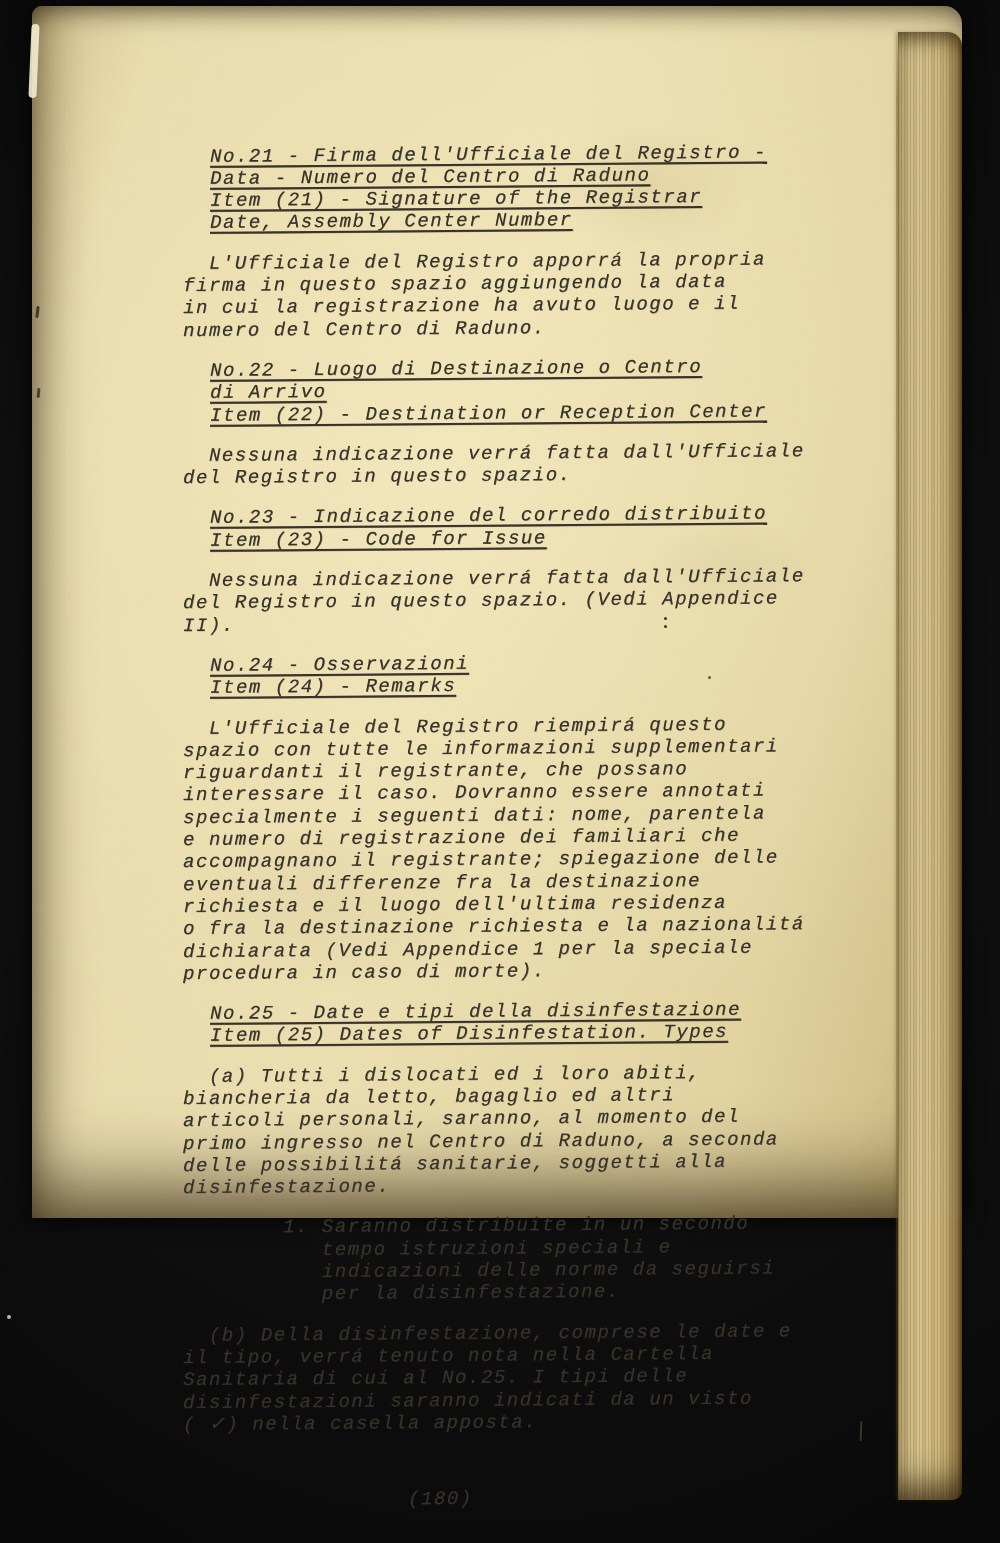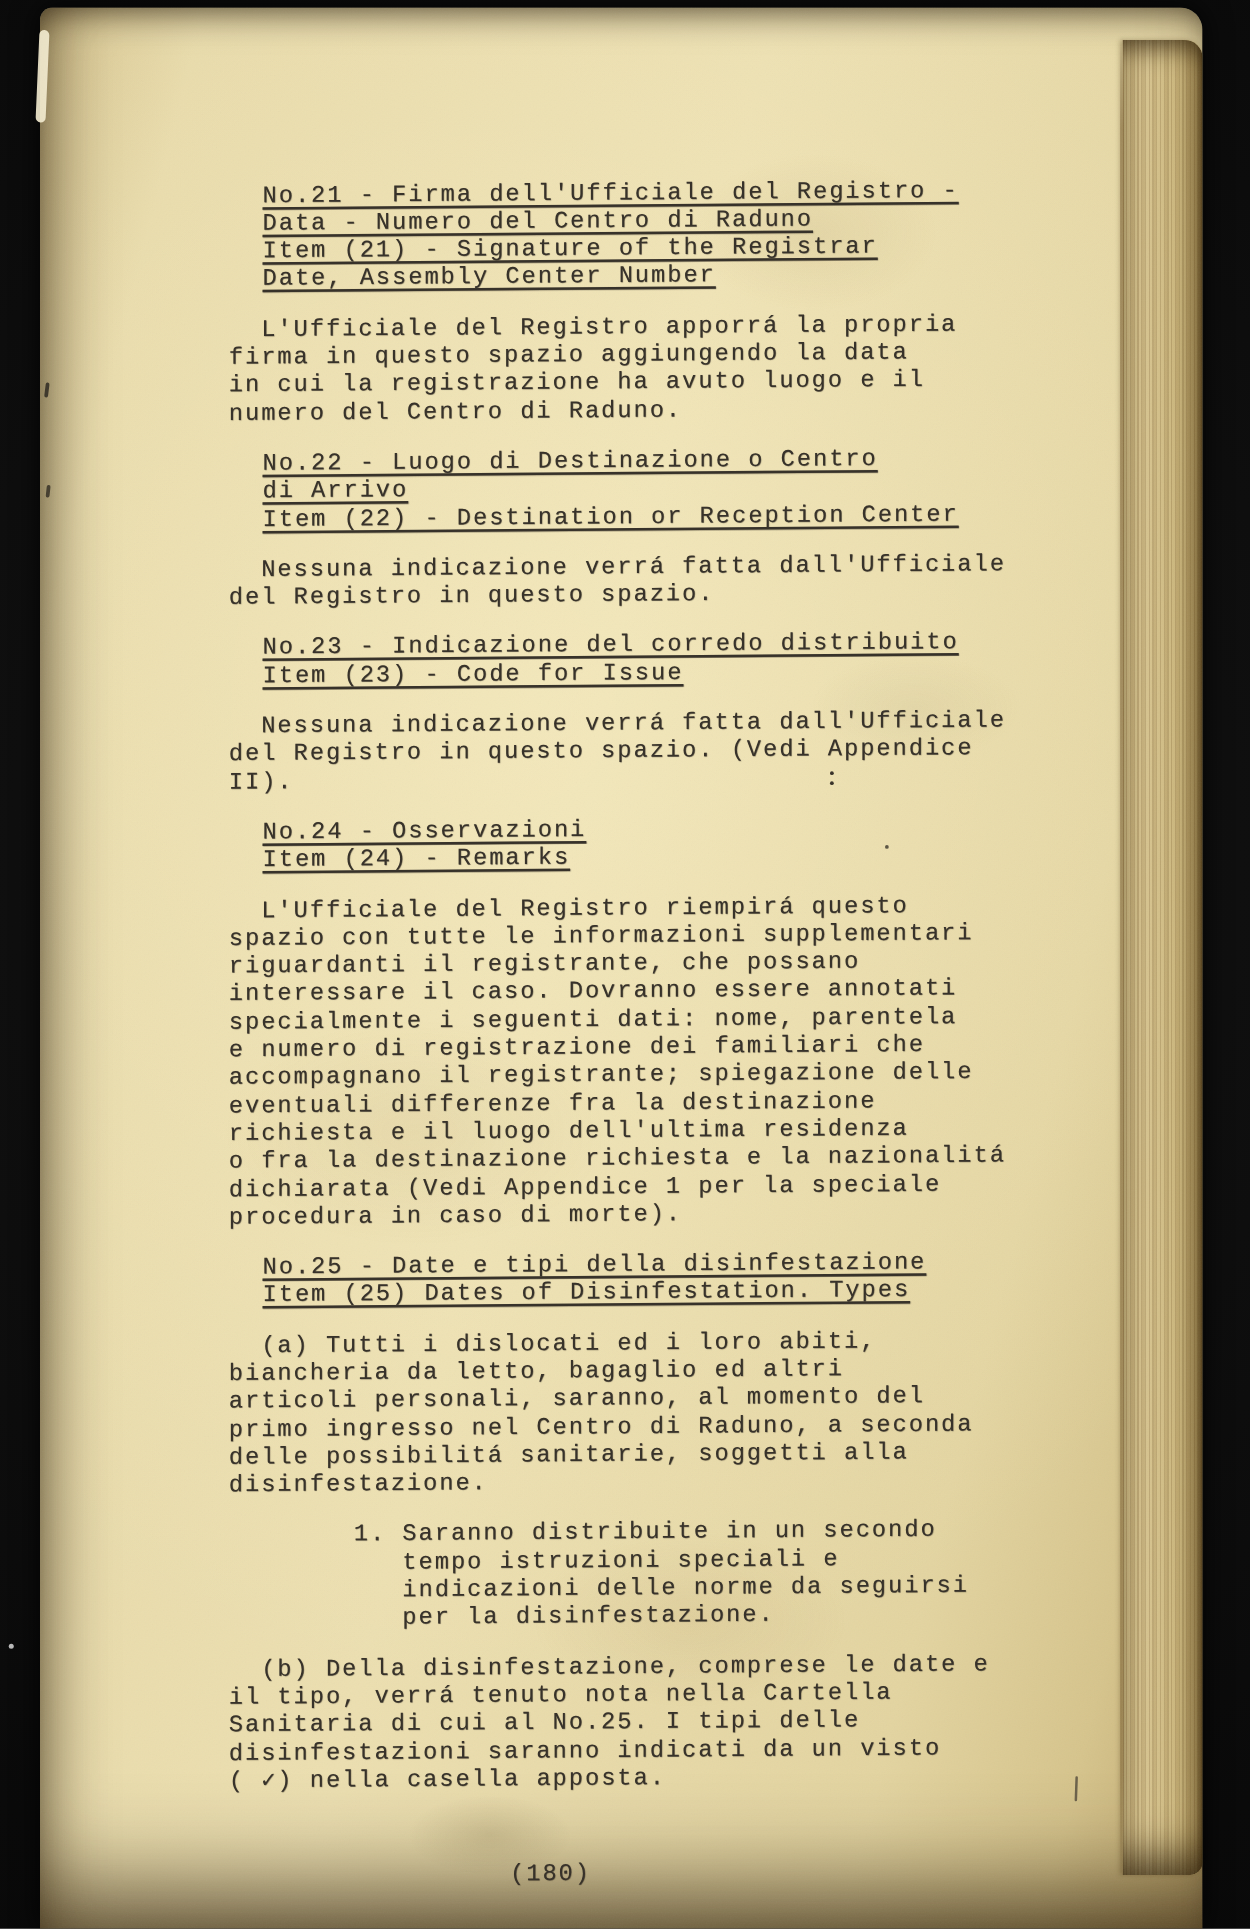--- a/index.html
+++ b/index.html
@@ -4,30 +4,31 @@
 <style>
   * { box-sizing: border-box; }
   html, body { margin: 0; padding: 0; }
   body {
     width: 1000px; height: 1543px;
     background: radial-gradient(140% 100% at 50% 45%, #161616 0%, #0a0a0a 60%, #050505 100%);
     position: relative; overflow: hidden;
     font-family: "Liberation Mono", "DejaVu Sans Mono", monospace;
   }
   .paper {
-    position: absolute; left: 32px; top: 6px; width: 930px; height: 1537px;
+    position: absolute; left: 32px; top: 6px; width: 930px; height: 1212px;
     background:
       radial-gradient(120% 85% at 42% 36%, rgba(255,246,205,0.38), rgba(0,0,0,0) 62%),
       linear-gradient(104deg, #d3c18c 0%, #e7d9a8 10%, #ecdfb0 45%, #e3d4a0 78%, #d6c48c 90%, #bda56c 100%);
     border-radius: 10px 18px 0 0;
     box-shadow:
       inset 0 16px 26px -14px rgba(30,18,4,0.70),
       inset 28px 0 50px -22px rgba(50,32,8,0.55),
       inset 0 -70px 80px -42px rgba(40,26,6,0.75),
       0 0 22px rgba(0,0,0,0.85);
+    font-style: italic;
   }
   .sliver {
     position: absolute; left: -2px; top: 18px; width: 8px; height: 74px;
     background: #f5edd2; border-radius: 4px; transform: rotate(2.5deg); opacity: 0.9;
   }
   .edges {
     position: absolute; right: 0; top: 26px; width: 64px; height: 1468px;
     border-radius: 0 14px 10px 0;
     background:
       repeating-linear-gradient(90deg, rgba(96,66,24,0.20) 0 1px, rgba(0,0,0,0) 1px 3px),

